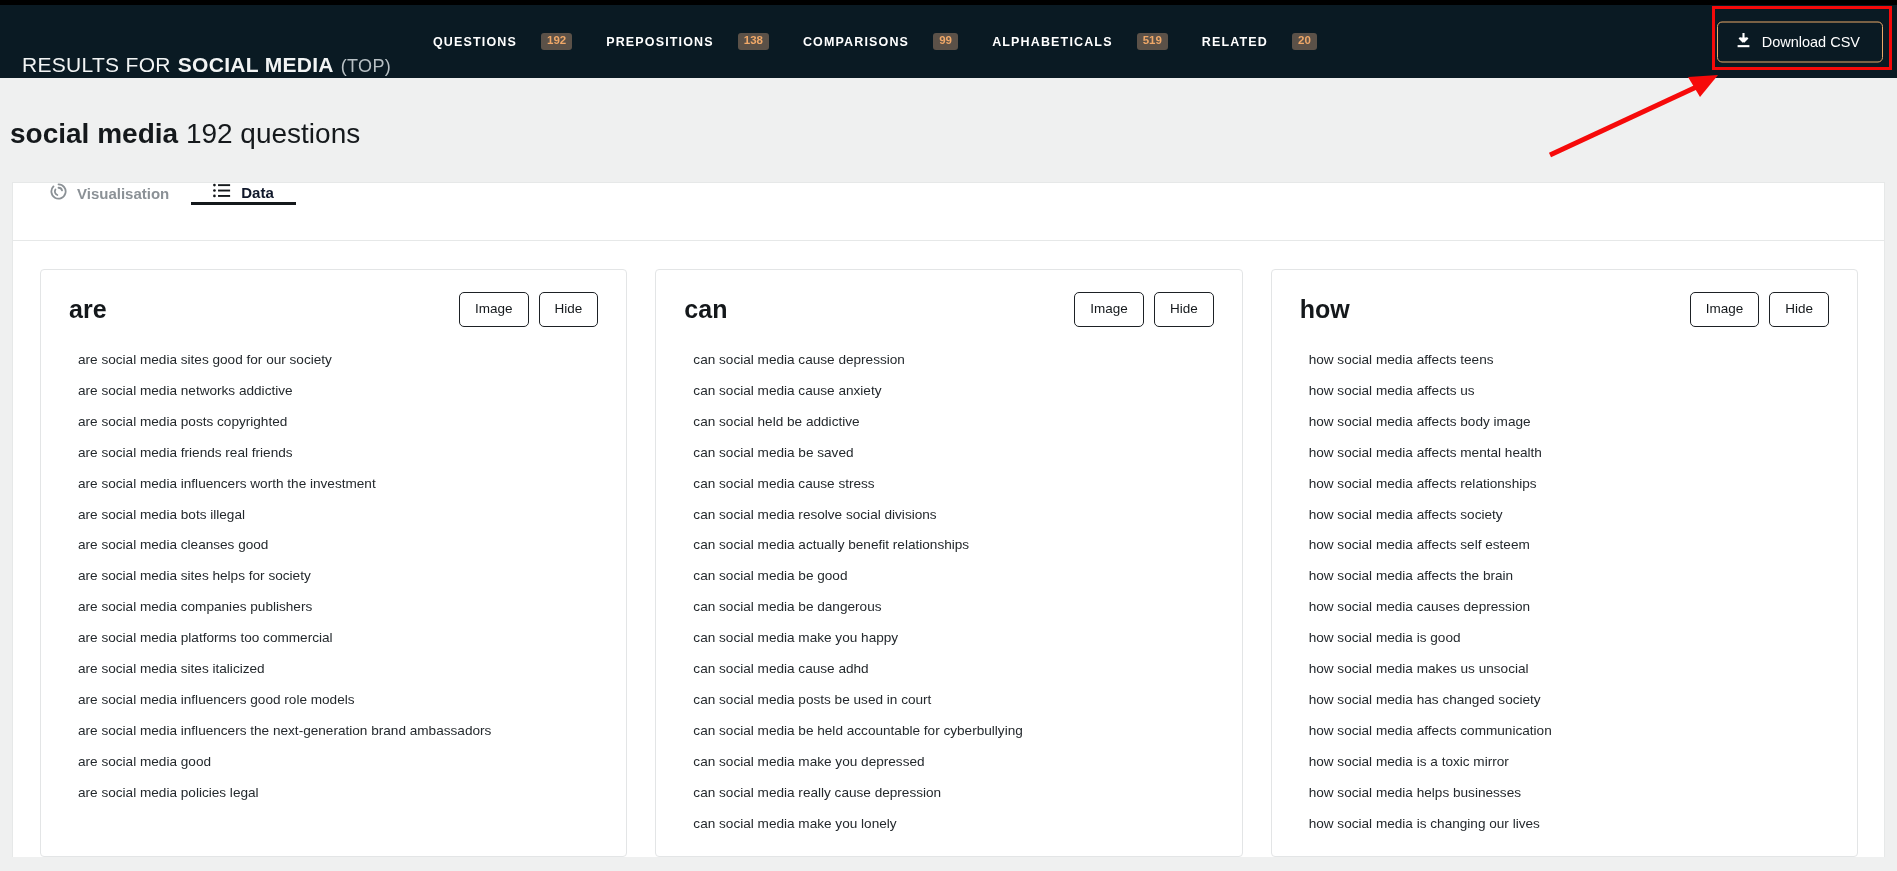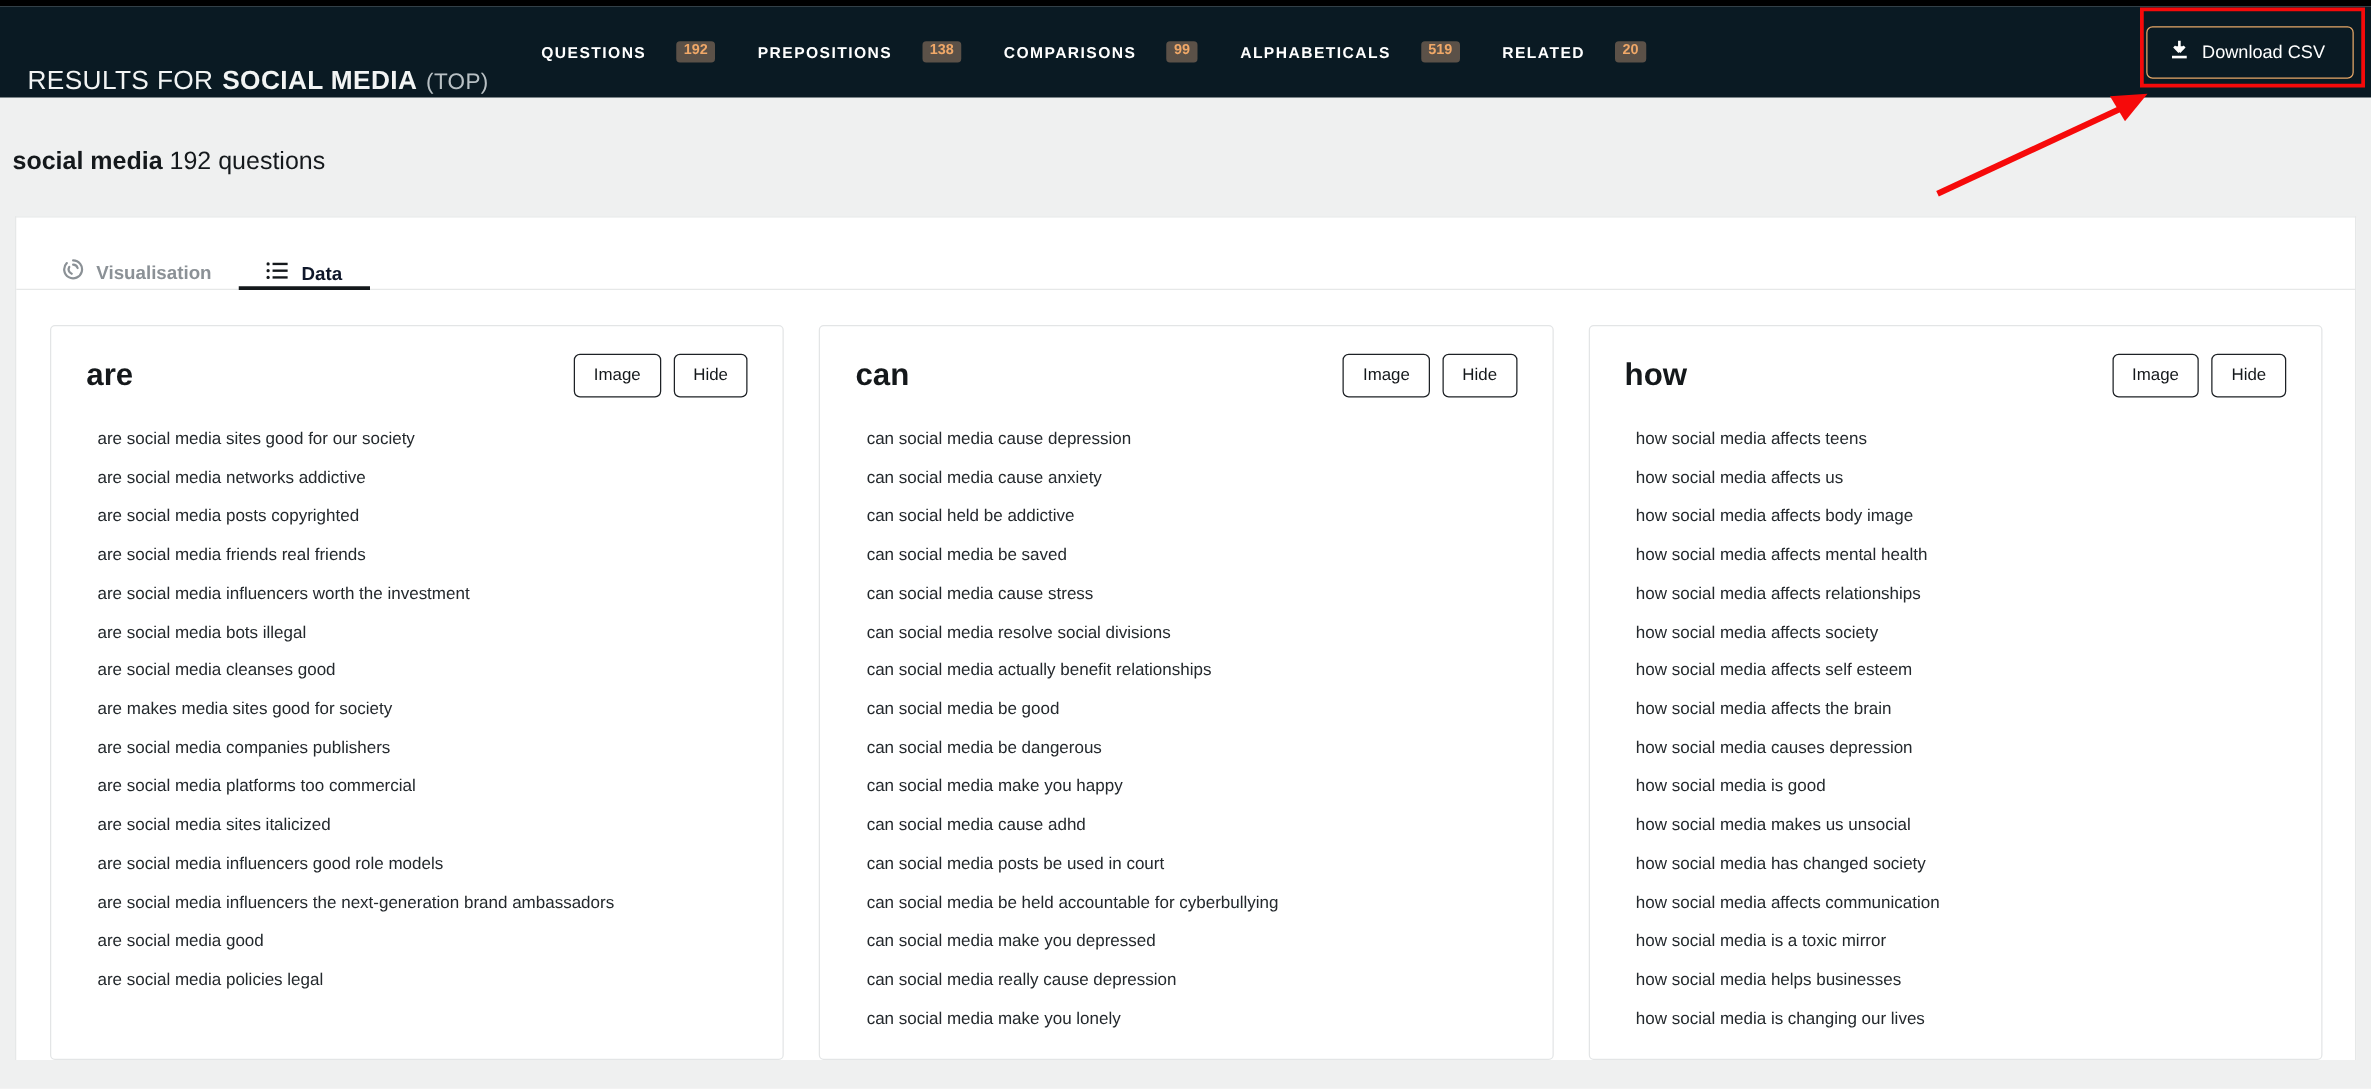--- a/index.html
+++ b/index.html
@@ -115,39 +115,39 @@
     top: 55px;
     width: 200px;
     height: 120px;
     pointer-events: none;
     z-index: 39;
   }
 
   
   .page-title {
     padding: 40px 0 0 10px;
-    font-size: 20px;
+    font-size: 28px;
     color: #15191c;
     white-space: nowrap;
   }
   .page-title .q { font-weight: 700; }
   .page-title .count { font-weight: 400; }
 
   
   .panel {
     margin: 32px 12px 0 12px;
     background: #ffffff;
     border: 1px solid #e6e8e8;
     border-bottom: none;
     min-height: 640px;
     box-sizing: border-box;
   }
   .tabs {
     display: flex;
-    align-items: flex-end;
+    align-items: flex-start;
     border-bottom: 1px solid #e6e8e8;
     padding-left: 15px;
     height: 57px;
   }
   .tab {
     display: flex;
     align-items: center;
     gap: 10px;
     padding: 0 22px;
     cursor: pointer;
@@ -311,21 +311,21 @@
         </div>
       </div>
       <ul class="card-list">
         <li>are social media sites good for our society</li>
         <li>are social media networks addictive</li>
         <li>are social media posts copyrighted</li>
         <li>are social media friends real friends</li>
         <li>are social media influencers worth the investment</li>
         <li>are social media bots illegal</li>
         <li>are social media cleanses good</li>
-        <li>are makes media sites good for society</li>
+        <li>are social media sites helps for society</li>
         <li>are social media companies publishers</li>
         <li>are social media platforms too commercial</li>
         <li>are social media sites italicized</li>
         <li>are social media influencers good role models</li>
         <li>are social media influencers the next-generation brand ambassadors</li>
         <li>are social media good</li>
         <li>are social media policies legal</li>
       </ul>
     </div>
 

